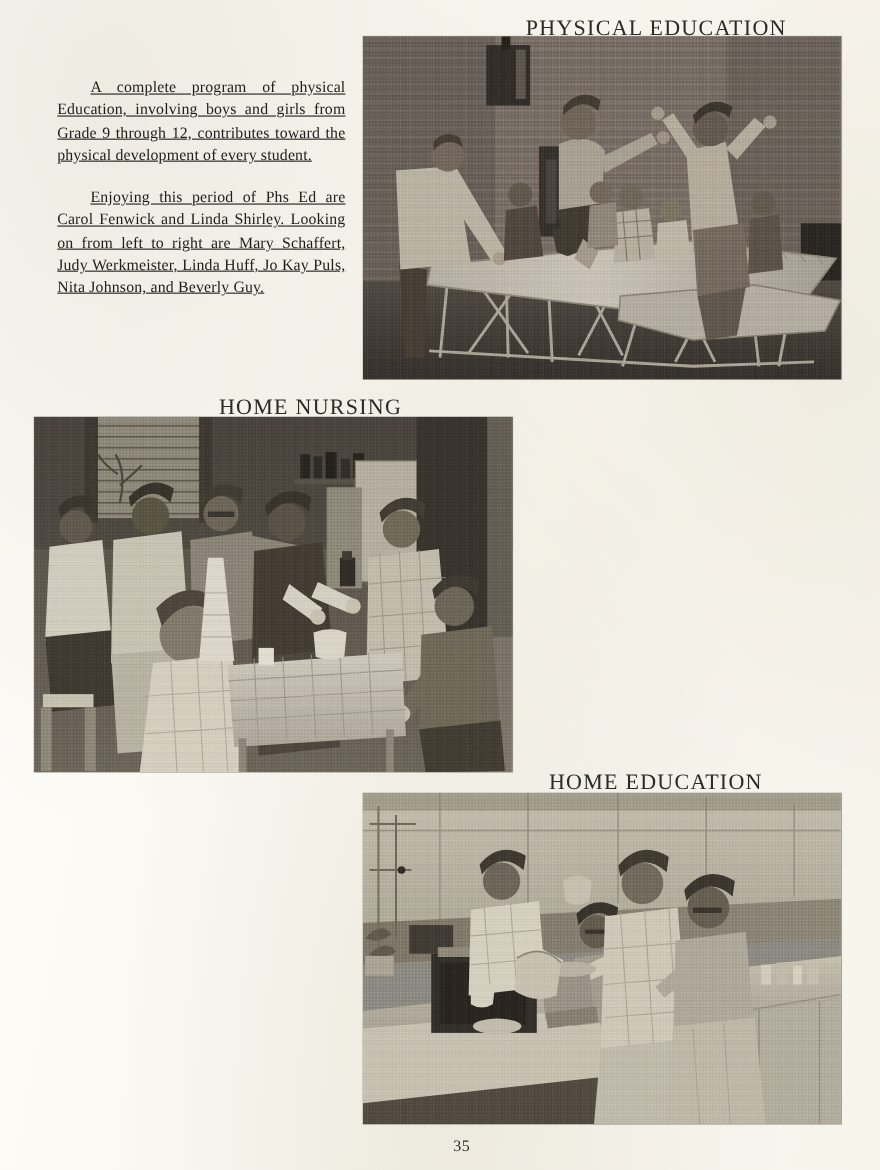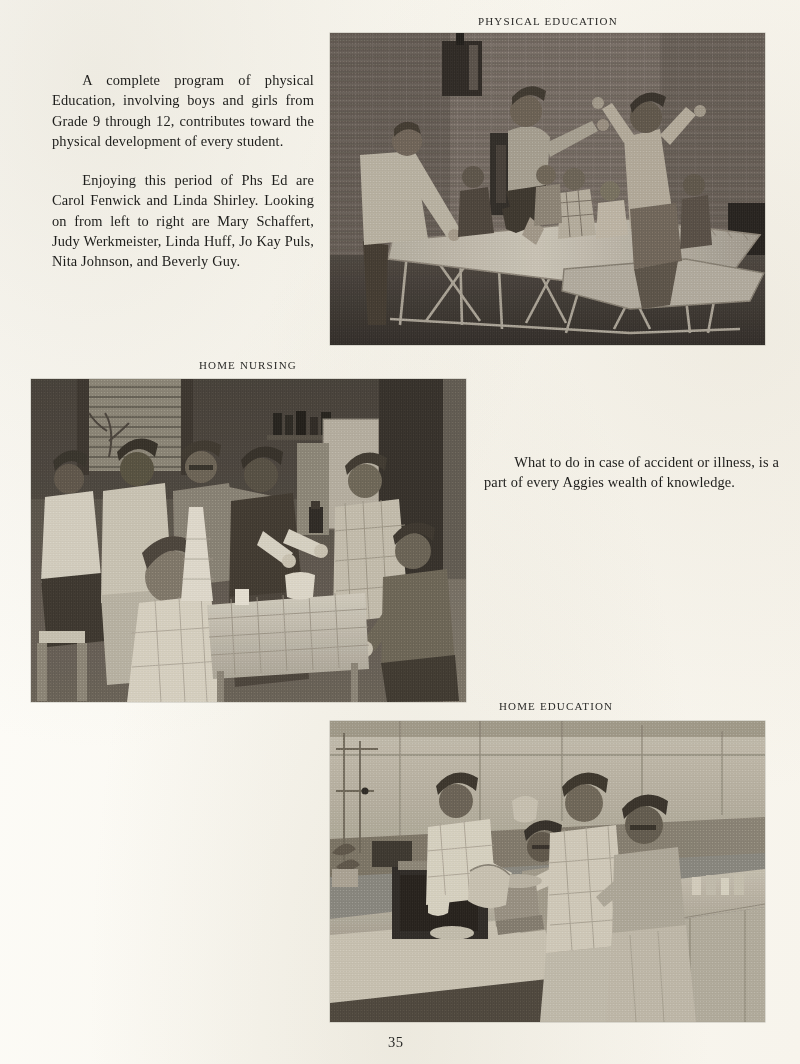--- a/index.html
+++ b/index.html
@@ -27,33 +27,34 @@
       radial-gradient(ellipse at 92% 30%, rgba(208,200,180,0.22), rgba(208,200,180,0) 45%),
       radial-gradient(ellipse at 50% 95%, rgba(200,193,172,0.26), rgba(200,193,172,0) 55%),
       linear-gradient(100deg, #fdfcf8 0%, #faf8f1 45%, #f7f4ec 100%);
     z-index: 0;
   }
   .layer { position: relative; z-index: 2; }
 
   .section-heading {
     position: absolute;
     font-family: "Liberation Serif", "DejaVu Serif", serif;
-    font-size: 11px;
+    font-size: 20px;
     letter-spacing: 1.15px;
     color: #2a2a28;
     white-space: nowrap;
   }
 
   .textblock {
     position: absolute;
     font-size: 14.4px;
     line-height: 20.3px;
     text-align: justify;
     color: #1d1d1b;
     letter-spacing: 0.15px;
+    text-decoration: underline;
   }
   .textblock p {
     margin: 0 0 19px 0;
     text-indent: 2.1em;
   }
   .textblock p:last-child { margin-bottom: 0; }
 
   .photo {
     position: absolute;
     overflow: hidden;
@@ -400,21 +401,20 @@
       <rect x="6" y="264" width="10" height="58" fill="#8e8678"></rect>
       <rect x="46" y="264" width="10" height="58" fill="#8e8678"></rect>
 
       <rect x="0" y="0" width="435" height="323" fill="#6b6355" opacity="0.06"></rect>
     </svg>
     <div class="halftone"></div>
     <div class="grain"></div>
   </div>
 
   <div class="textblock" style="left:484px; top:452px; width:295px;">
-    <p>What to do in case of accident or illness, is a part of every Aggies wealth of knowledge.</p>
   </div>
 
   <div class="section-heading" style="left:499px; top:700px;">HOME EDUCATION</div>
 
   <div class="photo" style="left:330px; top:721px; width:435px; height:301px;">
     <svg viewBox="0 0 435 301" preserveAspectRatio="none" aria-hidden="true">
       <defs>
         <linearGradient id="kwall" x1="0" y1="0" x2="0" y2="1">
           <stop offset="0%" stop-color="#c9c2b2"></stop>
           <stop offset="100%" stop-color="#b3ac9c"></stop>
@@ -548,16 +548,16 @@
 
       <rect x="0" y="0" width="435" height="301" fill="#6b6355" opacity="0.05"></rect>
     </svg>
     <div class="halftone"></div>
     <div class="grain"></div>
   </div>
 
   <div class="textblock" style="left:52px; top:800px; width:262px;">
   </div>
 
-  <div class="pagenum" style="left:388px; top:1034px;">35</div>
+  <div class="pagenum" style="left:412px; top:1034px;">35</div>
 
 </div>
 </div>
 
 </body></html>

